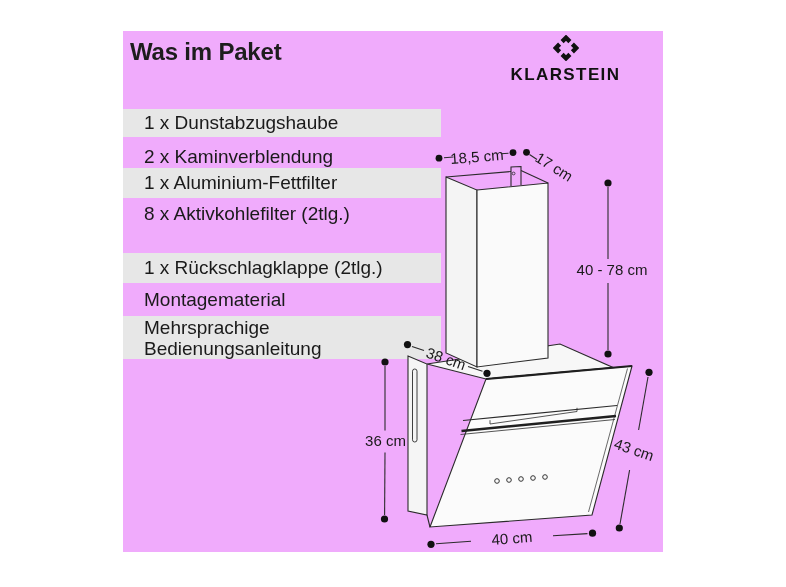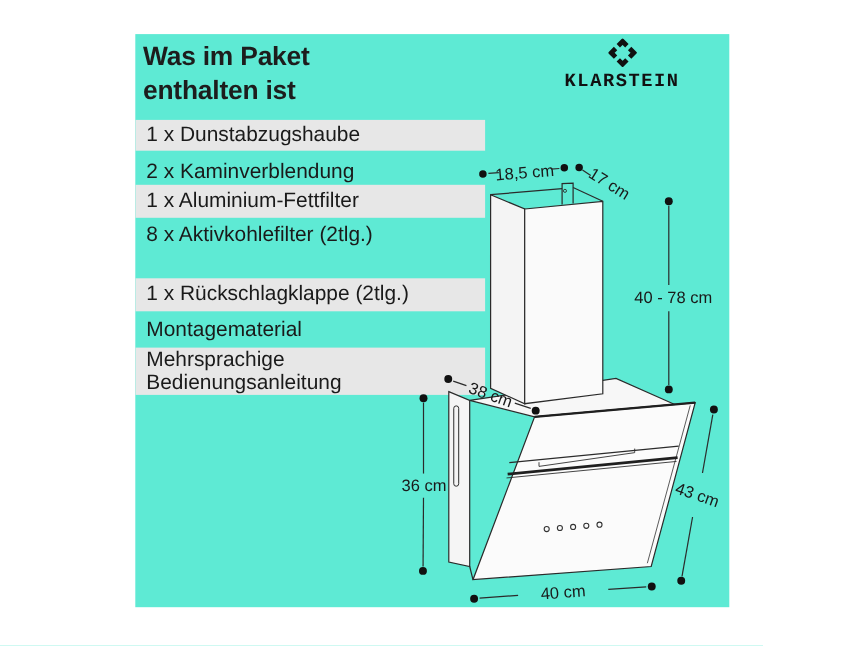--- a/index.html
+++ b/index.html
@@ -5,42 +5,42 @@
   html,body{margin:0;padding:0;}
   body{
     width:786px;height:587px;position:relative;
     background:#ffffff;
     font-family:"Liberation Sans", sans-serif;
     color:#1d1d1d;
     -webkit-font-smoothing:antialiased;
   }
   .panel{
     position:absolute;left:123px;top:31px;width:540px;height:521px;
-    background:#5eead4;overflow:hidden;
+    background:#f0abfc;overflow:hidden;
   }
   .title{
     position:absolute;left:7px;top:5px;
     font-size:24px;font-weight:700;line-height:31px;letter-spacing:-0.2px;
     color:#1d1d1d;
   }
   .brand{
     position:absolute;left:385px;top:4px;width:115px;
-    display:flex;flex-direction:column;align-items:center;font-family:Liberation Mono, monospace;
+    display:flex;flex-direction:column;align-items:center;
   }
   .brand svg{display:block;margin-bottom:4px;}
   .wordmark{
     font-size:17px;font-weight:700;letter-spacing:1.4px;color:#111;
     white-space:nowrap;
   }
   .pkg-list{
     position:absolute;left:0;top:78px;width:318px;
   }
   .pkg-row{
     display:flex;align-items:center;
-    padding-left:10px;box-sizing:border-box;
+    padding-left:21px;box-sizing:border-box;
     font-size:19px;color:#1a1a1a;
   }
   .pkg-row.band{background:#e7e7e7;}
   .r1{height:28px;}
   .r2{height:31px;align-items:flex-end;}
   .r3{height:30px;}
   .r4{height:31px;}
   .r5{height:30px;margin-top:24px;}
   .r6{height:33px;}
   .r7{height:43px;line-height:21px;align-items:flex-end;}
@@ -53,21 +53,20 @@
   .dot{fill:#111;stroke:none;}
   .face{stroke:#2b2b2b;stroke-width:1.1;}
 </style>
 </head>
 <body>
 
 <div class="panel">
 
   <div class="title">
     <div>Was im Paket</div>
-    <div>enthalten ist</div>
   </div>
 
   <div class="brand">
     <svg width="26" height="26" viewBox="0 0 24 24">
       <g stroke="#111" stroke-width="4" fill="none" stroke-linecap="butt">
         <path d="M8.4,6.1 L12,2.5 L15.6,6.1"></path>
         <path d="M17.9,8.4 L21.5,12 L17.9,15.6"></path>
         <path d="M15.6,17.9 L12,21.5 L8.4,17.9"></path>
         <path d="M6.1,15.6 L2.5,12 L6.1,8.4"></path>
       </g>

